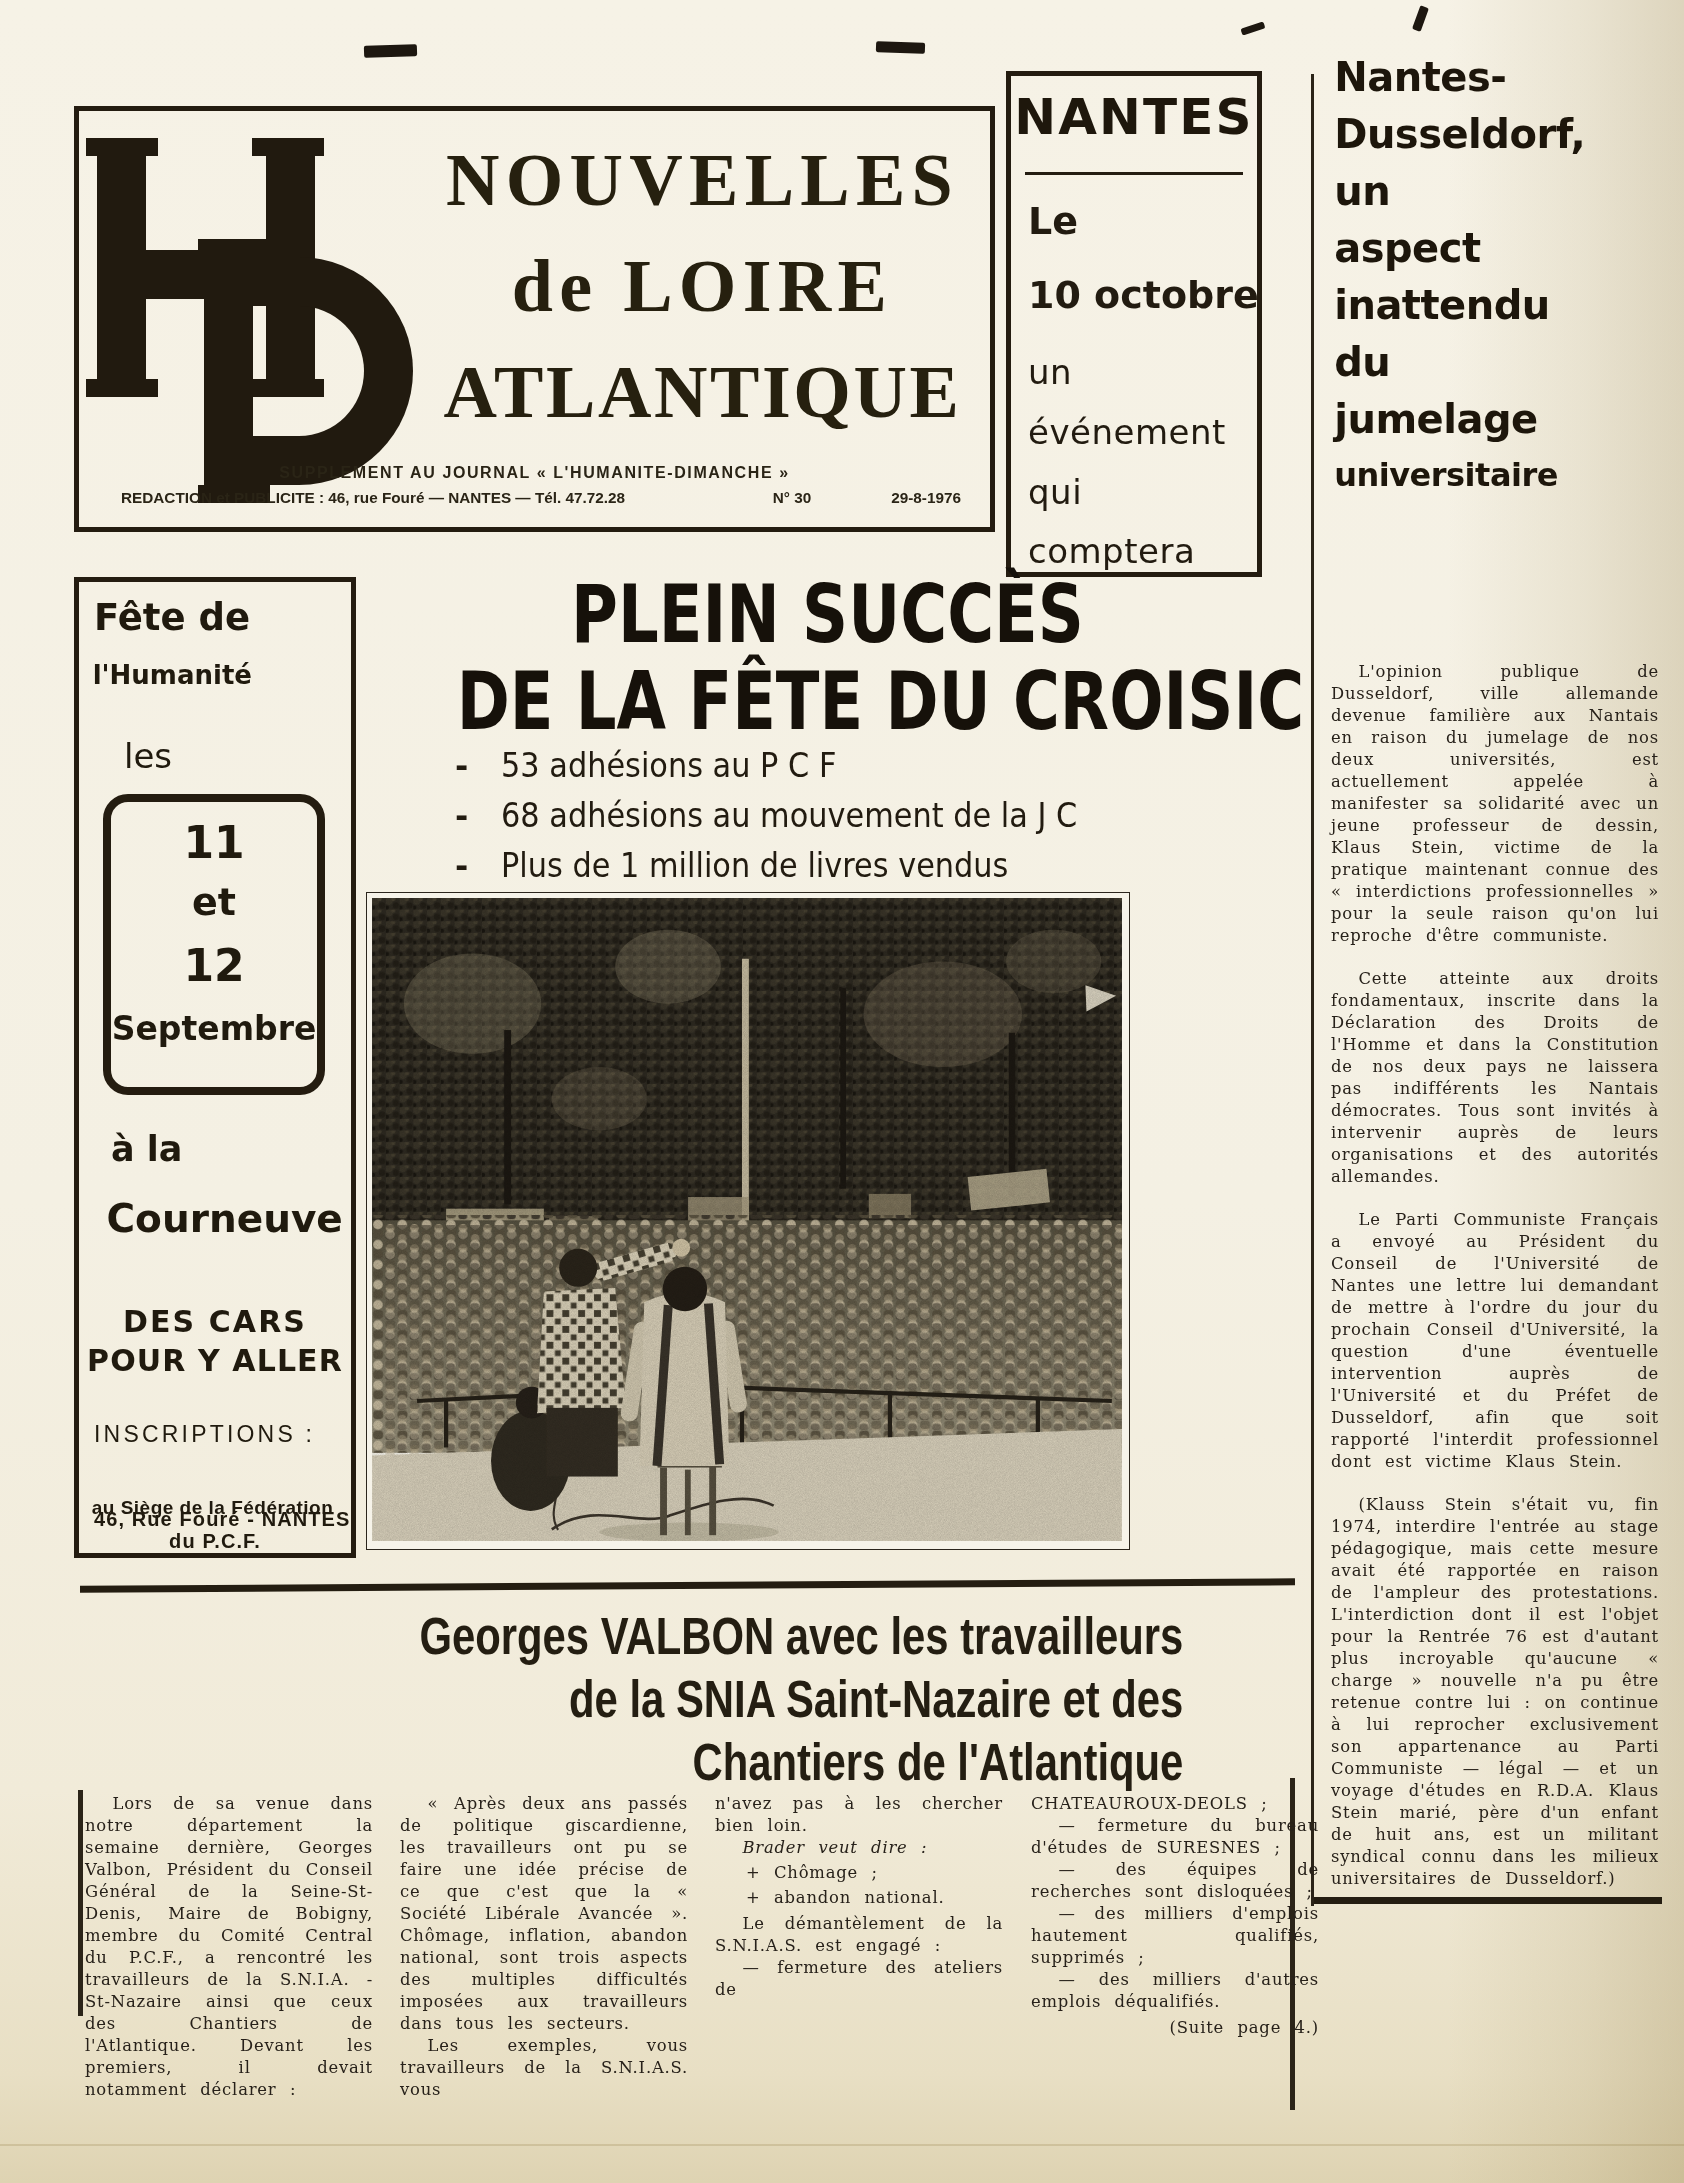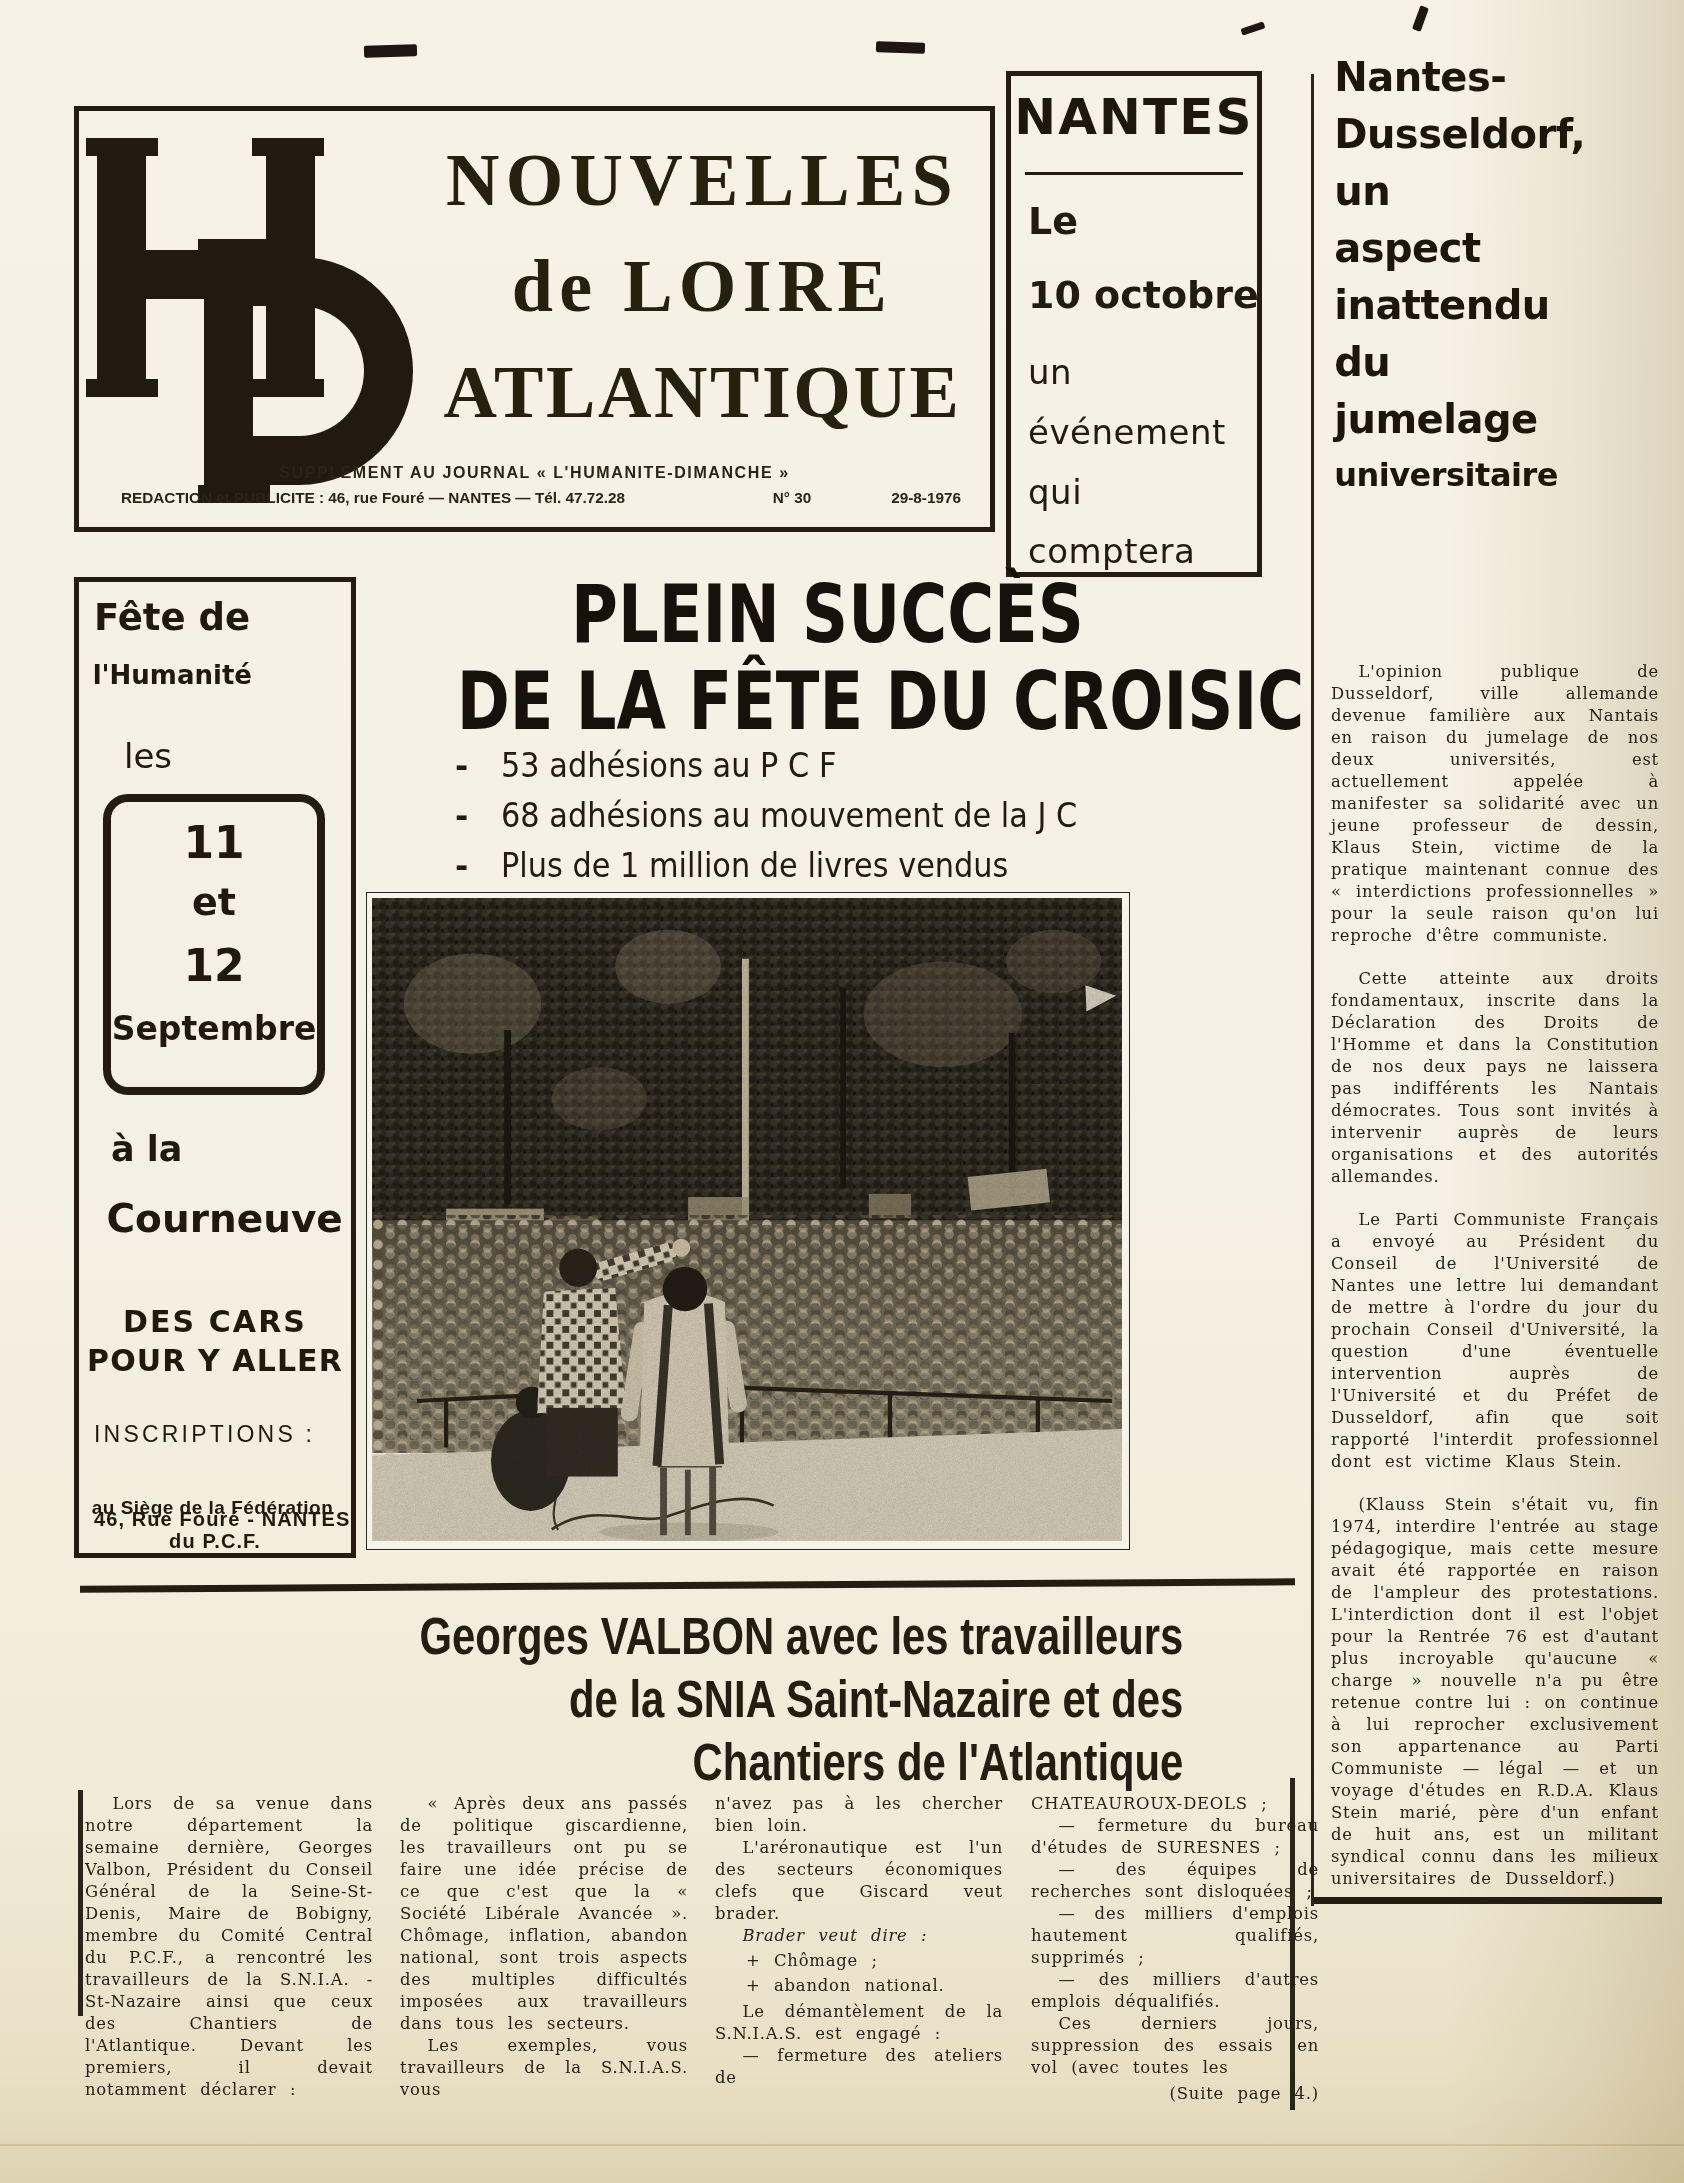--- a/index.html
+++ b/index.html
@@ -327,31 +327,29 @@
   <div class="rule-right-short"></div>
   <div class="bcol c1 bodytext">
       <p>Lors de sa venue dans notre département la semaine dernière, Georges Valbon, Président du Conseil Général de la Seine-St-Denis, Maire de Bobigny, membre du Comité Central du P.C.F., a rencontré les travailleurs de la S.N.I.A. - St-Nazaire ainsi que ceux des Chantiers de l'Atlantique. Devant les premiers, il devait notamment déclarer :</p>
     </div>
   <div class="bcol c2 bodytext">
       <p>« Après deux ans passés de politique giscardienne, les travailleurs ont pu se faire une idée précise de ce que c'est que la « Société Libérale Avancée ». Chômage, inflation, abandon national, sont trois aspects des multiples difficultés imposées aux travailleurs dans tous les secteurs.</p>
       <p>Les exemples, vous travailleurs de la S.N.I.A.S. vous</p>
     </div>
   <div class="bcol c3 bodytext">
       <p class="continued">n'avez pas à les chercher bien loin.</p>
-      <p>L'aréronautique est l'un des secteurs économiques clefs que Giscard veut brader.</p>
       <p class="italic">Brader veut dire :</p>
       <p class="plus">+ Chômage ;</p>
       <p class="plus">+ abandon national.</p>
       <p>Le démantèlement de la S.N.I.A.S. est engagé :</p>
       <p>— fermeture des ateliers de</p>
     </div>
   <div class="bcol c4 bodytext">
       <p class="continued">CHATEAUROUX-DEOLS ;</p>
       <p>— fermeture du bureau d'études de SURESNES ;</p>
       <p>— des équipes de recherches sont disloquées ;</p>
       <p>— des milliers d'emplois hautement qualifiés, supprimés ;</p>
       <p>— des milliers d'autres emplois déqualifiés.</p>
-      <p>Ces derniers jours, suppression des essais en vol (avec toutes les</p>
       <p class="right">(Suite page 4.)</p>
     </div>
 
 </div>
 
 
 </body></html>

